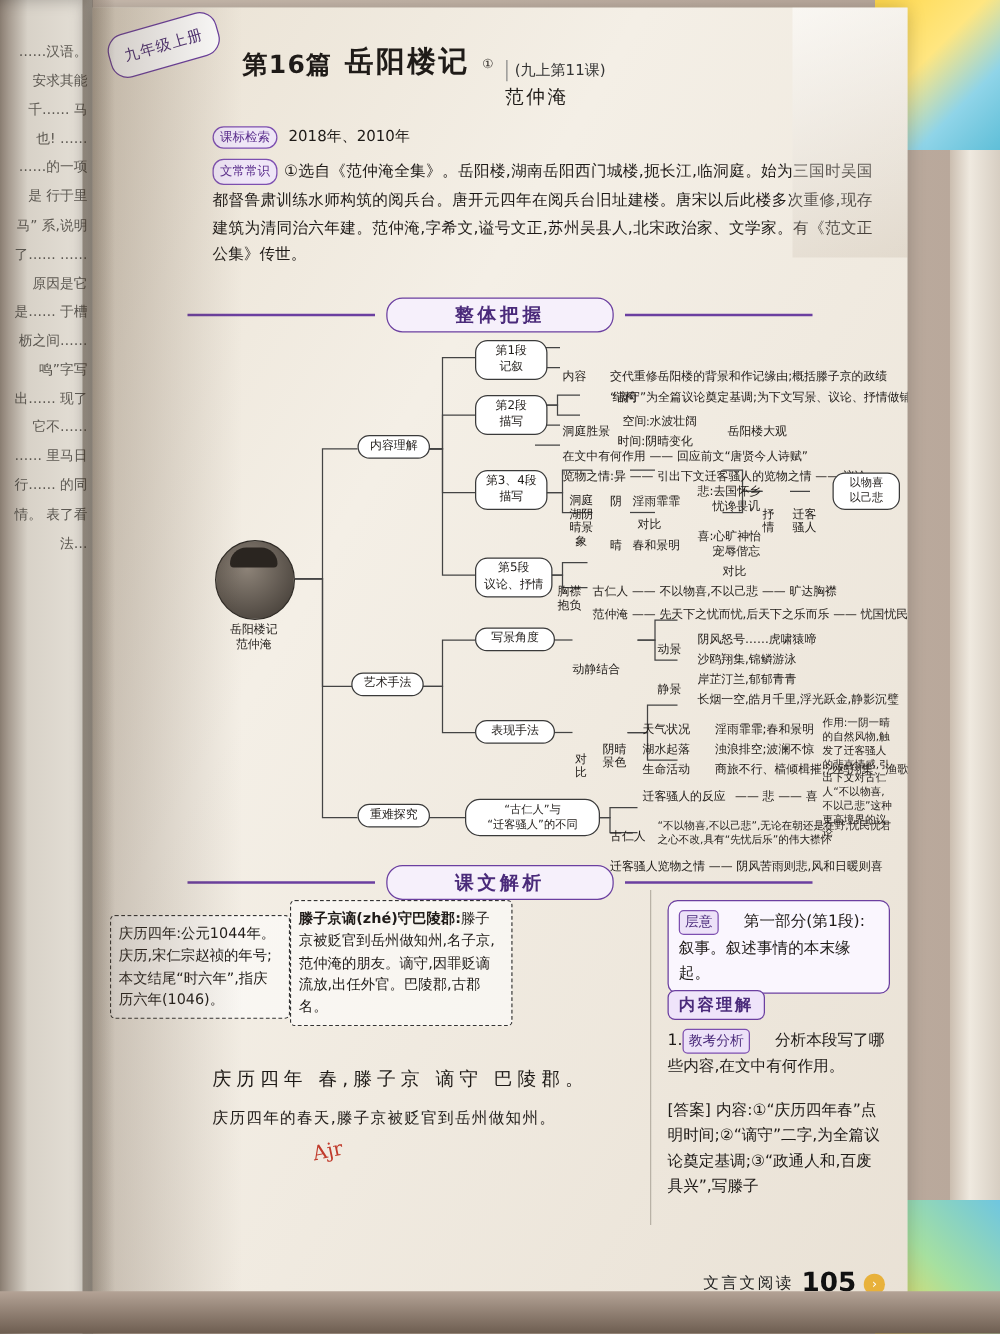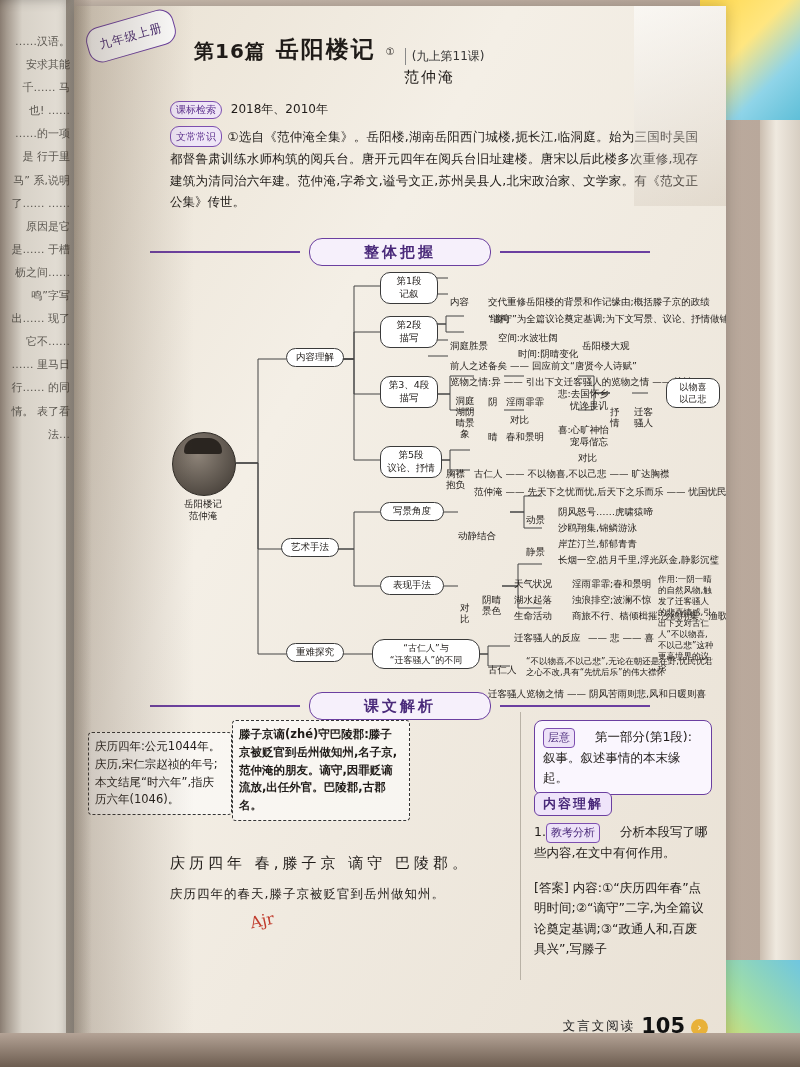--- a/index.html
+++ b/index.html
@@ -274,23 +274,23 @@
       <div class="node" style="left:222px;top:312px;width:54px;">表现手法</div>
       <div class="node round" style="left:214px;top:375px;width:98px;font-size:9px;">“古仁人”与<br>“迁客骚人”的不同</div>
 
       <span class="txt" style="left:292px;top:8px;">内容</span>
       <span class="txt" style="left:330px;top:8px;">交代重修岳阳楼的背景和作记缘由;概括滕子京的政绩</span>
       <span class="txt" style="left:292px;top:25px;padding-left:40px;">结构</span>
       <span class="txt" style="left:330px;top:25px;">“谪守”为全篇议论奠定基调;为下文写景、议论、抒情做铺垫</span>
 
       <span class="txt" style="left:292px;top:52px;">洞庭胜景</span>
       <span class="txt" style="left:340px;top:44px;font-family:Liberation Serif, serif;">空间:水波壮阔</span>
-      <span class="txt" style="left:360px;top:60px;text-align:right;">时间:阴晴变化</span>
+      <span class="txt" style="left:336px;top:60px;text-align:right;">时间:阴晴变化</span>
       <span class="txt" style="left:424px;top:52px;">岳阳楼大观</span>
-      <span class="txt" style="left:292px;top:72px;">前人之述备矣 —— 回应前文“唐贤今人诗赋”</span>
+      <span class="txt" style="left:292px;top:72px;">在文中有何作用 —— 回应前文“唐贤今人诗赋”</span>
       <span class="txt" style="left:292px;top:88px;">览物之情:异 —— 引出下文迁客骚人的览物之情 —— 议论</span>
 
       <div class="txt w" style="left:294px;top:108px;width:26px;text-align:center;line-height:1.15;">洞庭<br>湖阴<br>晴景<br>象</div>
       <span class="txt" style="left:330px;top:108px;">阴</span>
       <span class="txt" style="left:348px;top:108px;">淫雨霏霏</span>
       <div class="txt w" style="left:400px;top:100px;width:64px;line-height:1.25;">悲:去国怀乡<br>&nbsp;&nbsp;&nbsp;&nbsp;忧谗畏讥</div>
       <span class="txt" style="left:352px;top:126px;">对比</span>
       <span class="txt" style="left:330px;top:143px;">晴</span>
       <span class="txt" style="left:348px;top:143px;">春和景明</span>
       <div class="txt w" style="left:400px;top:136px;width:64px;line-height:1.25;">喜:心旷神怡<br>&nbsp;&nbsp;&nbsp;&nbsp;宠辱偕忘</div>
@@ -327,21 +327,21 @@
       <div class="txt w" style="left:368px;top:368px;width:190px;line-height:1.3;font-size:8.5px;">“不以物喜,不以己悲”,无论在朝还是在野,忧民忧君之心不改,具有“先忧后乐”的伟大襟怀</div>
       <span class="txt" style="left:330px;top:400px;">迁客骚人</span>
       <span class="txt" style="left:368px;top:400px;">览物之情 —— 阴风苦雨则悲,风和日暖则喜</span>
     </div>
 
     <div class="banner" id="banner2">课文解析</div>
 
     <div class="divider-v"></div>
 
     <div class="box-dashed" style="left:14px;top:726px;width:130px;">庆历四年:公元1044年。庆历,宋仁宗赵祯的年号;本文结尾“时六年”,指庆历六年(1046)。</div>
-    <div class="box-dashed" style="left:158px;top:714px;width:164px;font-weight:bold;">
+    <div class="box-dashed" style="left:158px;top:714px;width:164px;">
       <b>滕子京谪(zhé)守巴陵郡:</b><span>滕子京被贬官到岳州做知州,名子京,范仲淹的朋友。谪守,因罪贬谪流放,出任外官。巴陵郡,古郡名。</span>
     </div>
     <div class="orig-line">庆历四年 春,滕子京 谪守 巴陵郡。</div>
     <div class="trans-line">庆历四年的春天,滕子京被贬官到岳州做知州。</div>
     <div class="pen">Ajr</div>
 
     <div class="rbox" style="top:714px;width:160px;">
       <span class="tag-purple">层意</span><span>第一部分(第1段):叙事。叙述事情的本末缘起。</span>
     </div>
     <div class="rhead" style="top:786px;">内容理解</div>

